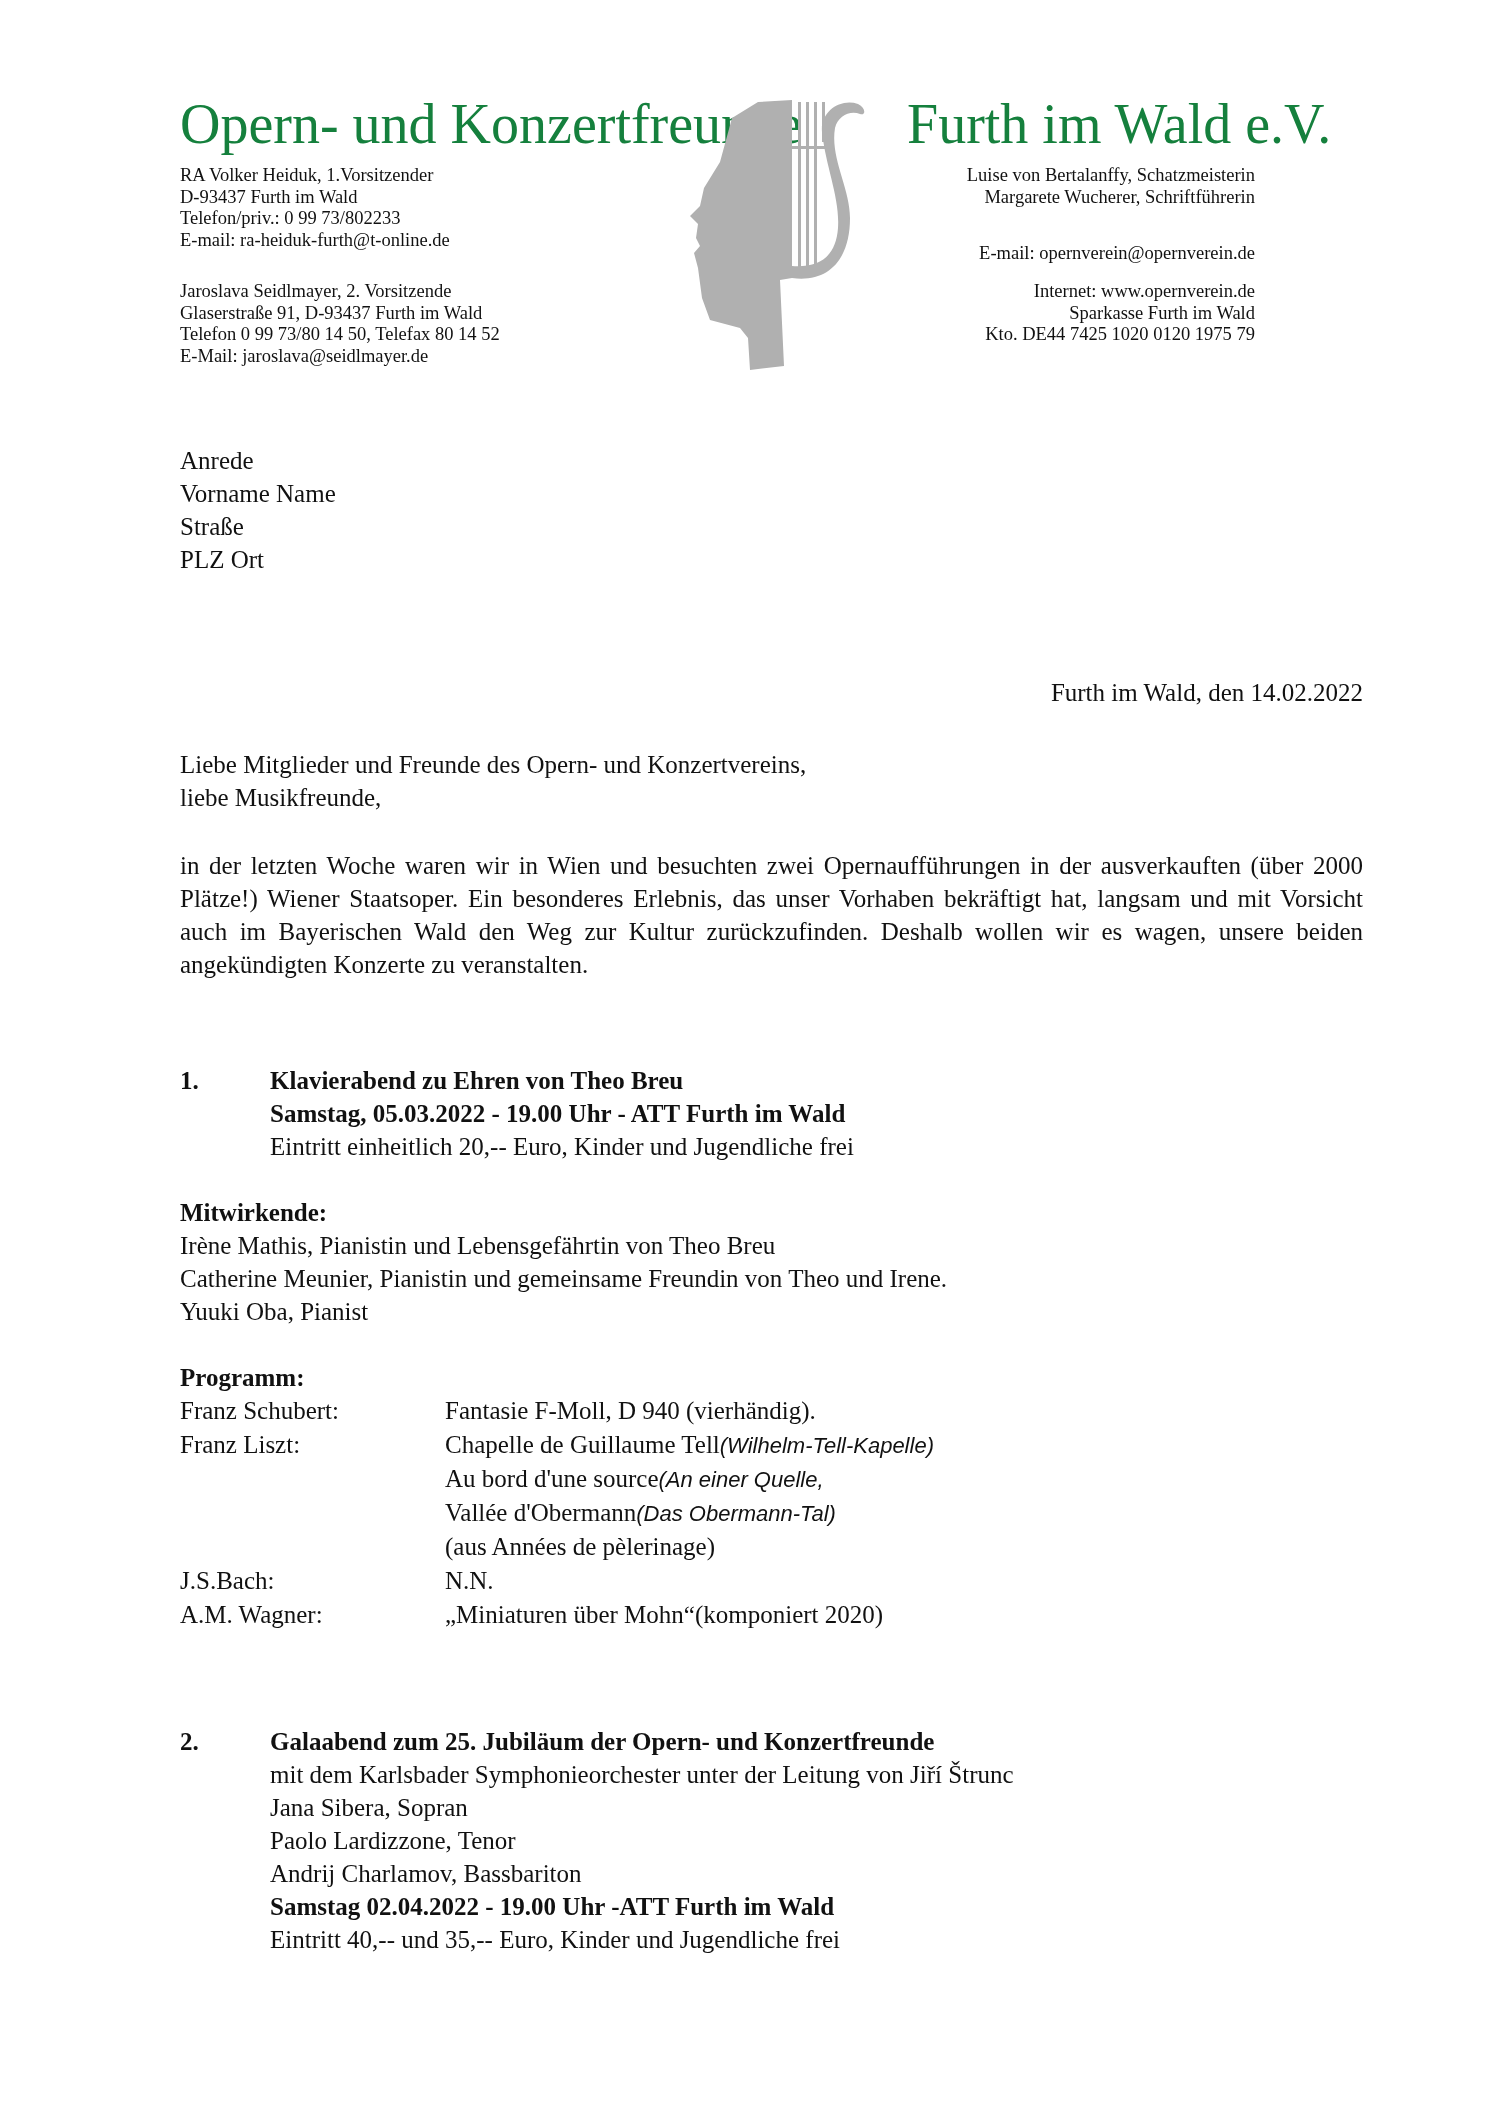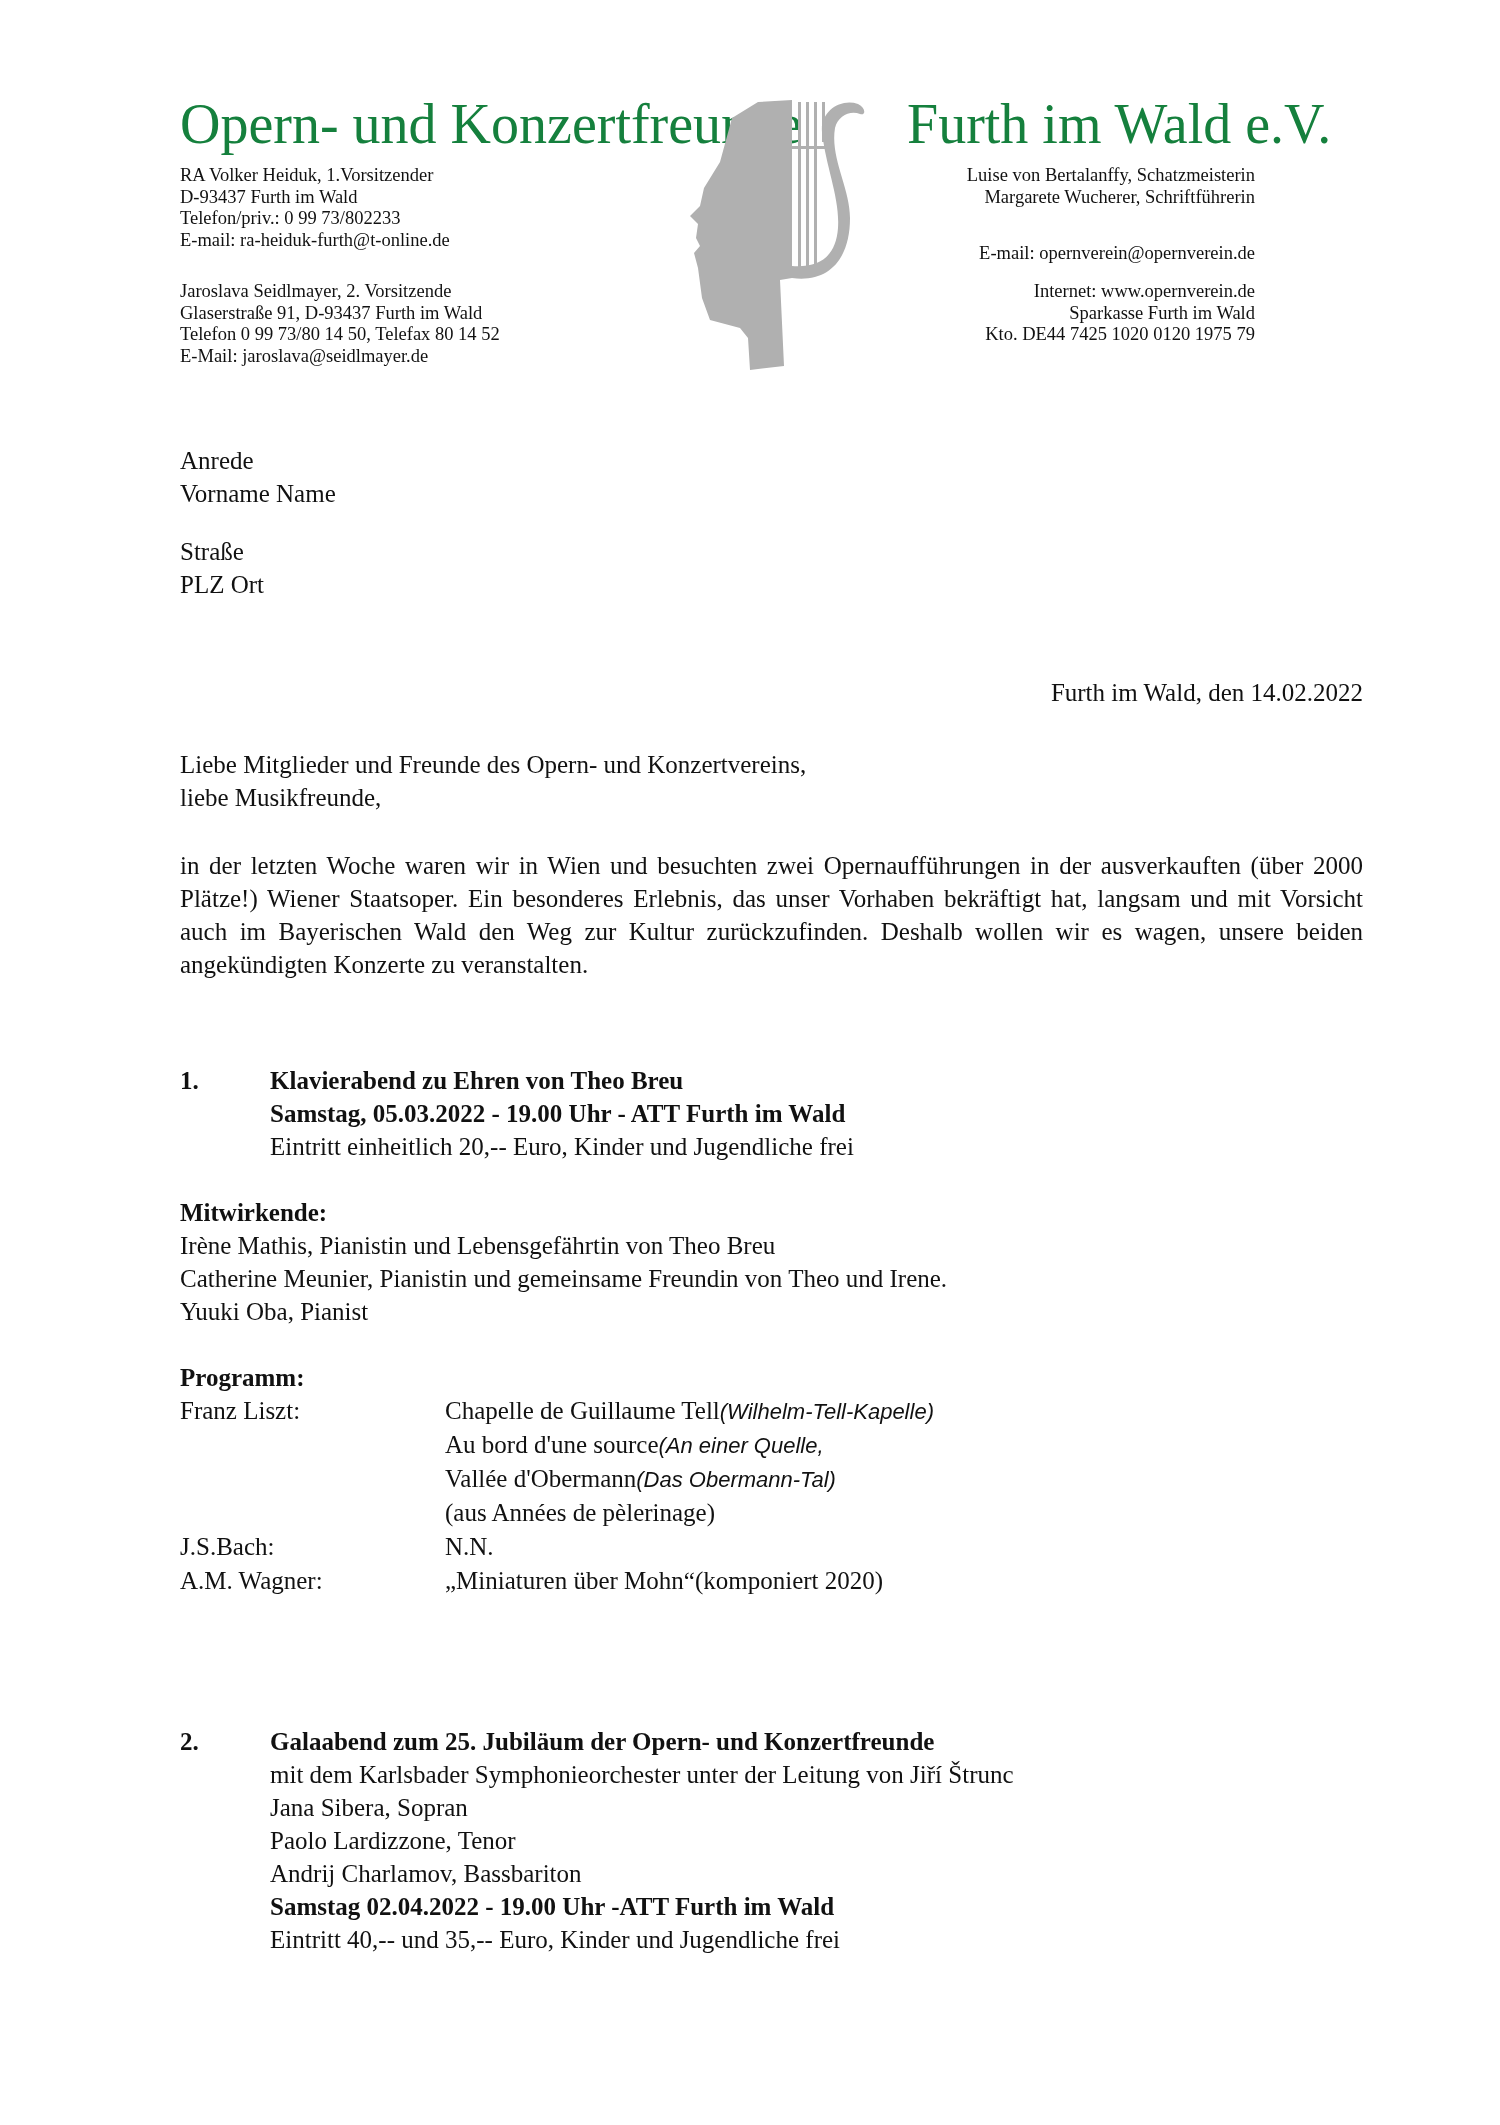--- a/index.html
+++ b/index.html
@@ -66,21 +66,21 @@
 </div>
 <div class="abs hdr hdr-right" style="right:245px; top:281px;">
   <span class="ln">Internet: www.opernverein.de</span>
   <span class="ln">Sparkasse Furth im Wald</span>
   <span class="ln">Kto. DE44 7425 1020 0120 1975 79</span>
 </div>
 
 <div class="abs addr" style="left:180px; top:444px;">
   <span class="ln">Anrede</span>
   <span class="ln">Vorname Name</span>
-  <span class="ln" style="margin-top:25px;">Straße</span>
+  <span class="ln" style="">Straße</span>
   <span class="ln">PLZ Ort</span>
 </div>
 
 <div class="abs body" style="right:137px; top:676px; white-space:nowrap;font-family:Liberation Serif, serif;">Furth im Wald, den 14.02.2022</div>
 
 <div class="abs body" style="left:180px; top:748px;">
   <span class="ln">Liebe Mitglieder und Freunde des Opern- und Konzertvereins,</span>
   <span class="ln">liebe Musikfreunde,</span>
 </div>
 
@@ -98,20 +98,24 @@
 
   <div style="margin-top:33px;">
     <span class="ln b">Mitwirkende:</span>
     <span class="ln">Irène Mathis, Pianistin und Lebensgefährtin von Theo Breu</span>
     <span class="ln">Catherine Meunier, Pianistin und gemeinsame Freundin von Theo und Irene.</span>
     <span class="ln">Yuuki Oba, Pianist</span>
   </div>
 
   <div style="margin-top:33px;">
     <span class="ln b">Programm:</span>
+    <div class="row">
+      <div class="col-label">Franz Schubert:</div>
+      <div><span>Fantasie F-Moll, D 940 (vierhändig).</span><span class="it"></span></div>
+    </div>
     <div class="row">
       <div class="col-label">Franz Liszt:</div>
       <div><span>Chapelle de Guillaume Tell</span><span class="it">(Wilhelm-Tell-Kapelle)</span></div>
     </div>
     <div class="row">
       <div class="col-label"></div>
       <div><span>Au bord d'une source</span><span class="it">(An einer Quelle,</span></div>
     </div>
     <div class="row">
       <div class="col-label"></div>

